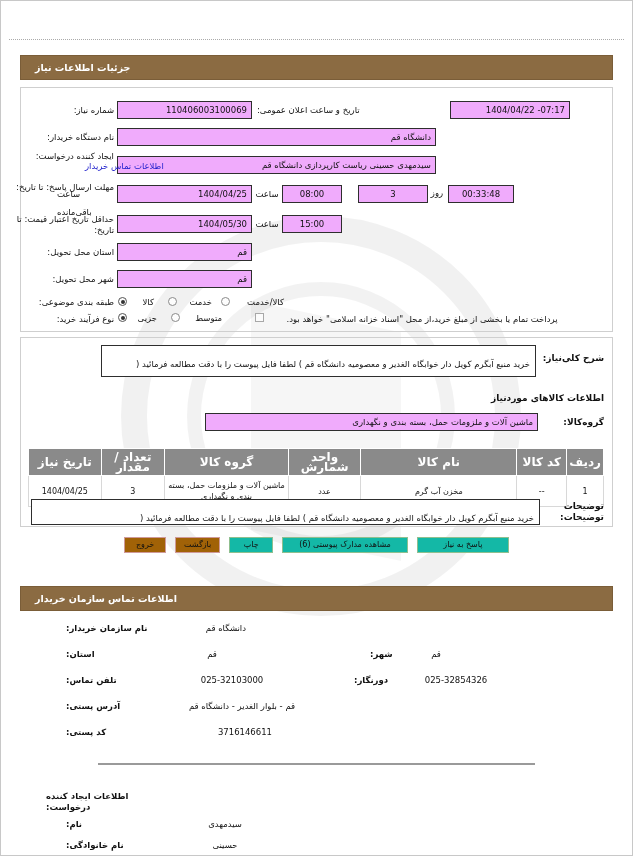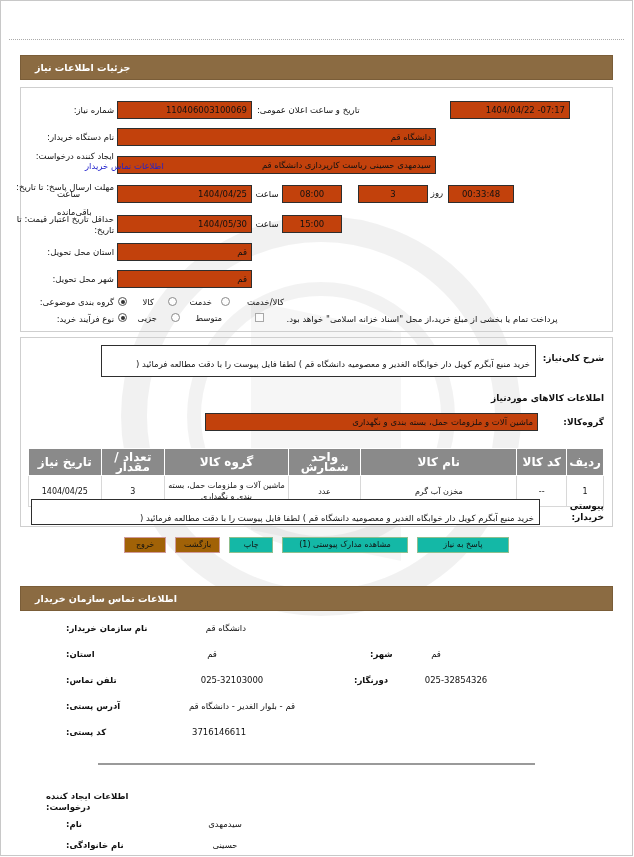--- a/index.html
+++ b/index.html
@@ -108,21 +108,21 @@
     position: absolute;
     font-size: 8.5px;
     color: #111;
     text-align: right;
     line-height: 11px;
     direction: rtl;
   }
   .box {
     position: absolute;
     border: 1px solid #2e2e2e;
-    background: #c2410c;
+    background: #f0abfc;
     box-sizing: border-box;
     font-size: 8.5px;
     line-height: 16px;
     height: 18px;
     padding: 0 4px;
     text-align: right;
     color: #111;
     white-space: nowrap;
     overflow: hidden;
   }
@@ -311,21 +311,21 @@
     <div class="box ltr" style="top:214px; right:380px; width:135px;">1404/05/30</div>
     <div class="inline-lbl" style="top:214px; right:352px; width:26px; text-align:center;">ساعت</div>
     <div class="box ltr" style="top:214px; right:290px; width:60px; text-align:center;">15:00</div>
 
     <div class="lbl" style="top:246px; right:518px; width:90px;">استان محل تحویل:</div>
     <div class="box" style="top:242px; right:380px; width:135px;">قم</div>
 
     <div class="lbl" style="top:273px; right:518px; width:90px;">شهر محل تحویل:</div>
     <div class="box" style="top:269px; right:380px; width:135px;">قم</div>
 
-    <div class="lbl" style="top:296px; right:518px; width:90px;">گروه بندی موضوعی:</div>
+    <div class="lbl" style="top:296px; right:518px; width:90px;">طبقه بندی موضوعی:</div>
     <div class="radio on" style="top:296px; right:505px;"></div>
     <div class="radio-lbl" style="top:296px; right:478px; width:24px;">کالا</div>
     <div class="radio" style="top:296px; right:455px;"></div>
     <div class="radio-lbl" style="top:296px; right:420px; width:32px;">خدمت</div>
     <div class="radio" style="top:296px; right:402px;"></div>
     <div class="radio-lbl" style="top:296px; right:348px; width:52px;">کالا/خدمت</div>
 
     <div class="lbl" style="top:313px; right:518px; width:90px;">نوع فرآیند خرید:</div>
     <div class="radio on" style="top:312px; right:505px;"></div>
     <div class="radio-lbl" style="top:312px; right:475px; width:28px;">جزیی</div>
@@ -362,26 +362,26 @@
           <td>--</td>
           <td>مخزن آب گرم</td>
           <td>عدد</td>
           <td>ماشین آلات و ملزومات حمل، بسته بندی و نگهداری</td>
           <td>3</td>
           <td class="ltr" style="direction:ltr;">1404/04/25</td>
         </tr>
       </tbody>
     </table>
 
-    <div class="heading" style="top:500px; right:28px; width:60px; line-height:11px;">پیوستی خریدار:</div>
+    <div class="heading" style="top:500px; right:28px; width:60px; line-height:11px;">توضیحات توضیحات:</div>
     <div class="descbox" style="top:498px; right:92px; left:30px; height:26px;">خرید منبع آبگرم کویل دار خوابگاه الغدیر و  معصومیه دانشگاه قم  ) لطفا فایل  پیوست  را با دقت  مطالعه فرمائید (</div>
 
     <div class="btnrow">
       <span class="btn green" style="min-width:92px;">پاسخ به نیاز</span>
-      <span class="btn green" style="min-width:126px;">مشاهده مدارک پیوستی (1)</span>
+      <span class="btn green" style="min-width:126px;">مشاهده مدارک پیوستی (6)</span>
       <span class="btn green" style="min-width:44px;">چاپ</span>
       <span class="btn red" style="min-width:42px;">بازگشت</span>
       <span class="btn red" style="min-width:42px;">خروج</span>
     </div>
 
     <div class="section-bar" id="bar-contact">اطلاعات تماس سازمان خریدار</div>
 
     <div class="ci-lbl" style="top:622px; right:466px; width:100px;">نام سازمان خریدار:</div>
     <div class="ci-val" style="top:622px; right:386px; width:74px; text-align:right;">دانشگاه قم</div>
 
@@ -392,21 +392,21 @@
 
     <div class="ci-lbl" style="top:674px; right:466px; width:100px;">تلفن تماس:</div>
     <div class="ci-val ltr" style="top:674px; right:360px; width:80px; text-align:center;">025-32103000</div>
     <div class="ci-lbl" style="top:674px; right:226px; width:52px;">دورنگار:</div>
     <div class="ci-val ltr" style="top:674px; right:134px; width:84px; text-align:center;">025-32854326</div>
 
     <div class="ci-lbl" style="top:700px; right:466px; width:100px;">آدرس پستی:</div>
     <div class="ci-val" style="top:700px; right:320px; width:140px; text-align:center;">قم - بلوار الغدیر - دانشگاه قم</div>
 
     <div class="ci-lbl" style="top:726px; right:466px; width:100px;">کد پستی:</div>
-    <div class="ci-val ltr" style="top:726px; right:360px; width:80px; text-align:left;">3716146611</div>
+    <div class="ci-val ltr" style="top:726px; right:360px; width:80px; text-align:right;">3716146611</div>
 
     <div class="hr-grey"></div>
 
     <div class="ci-lbl" style="top:790px; right:466px; width:120px;">اطلاعات ایجاد کننده درخواست:</div>
 
     <div class="ci-lbl" style="top:818px; right:466px; width:100px;">نام:</div>
     <div class="ci-val" style="top:818px; right:372px; width:70px; text-align:center;">سیدمهدی</div>
 
     <div class="ci-lbl" style="top:839px; right:466px; width:100px;">نام خانوادگی:</div>
     <div class="ci-val" style="top:839px; right:372px; width:70px; text-align:center;">حسینی</div>

